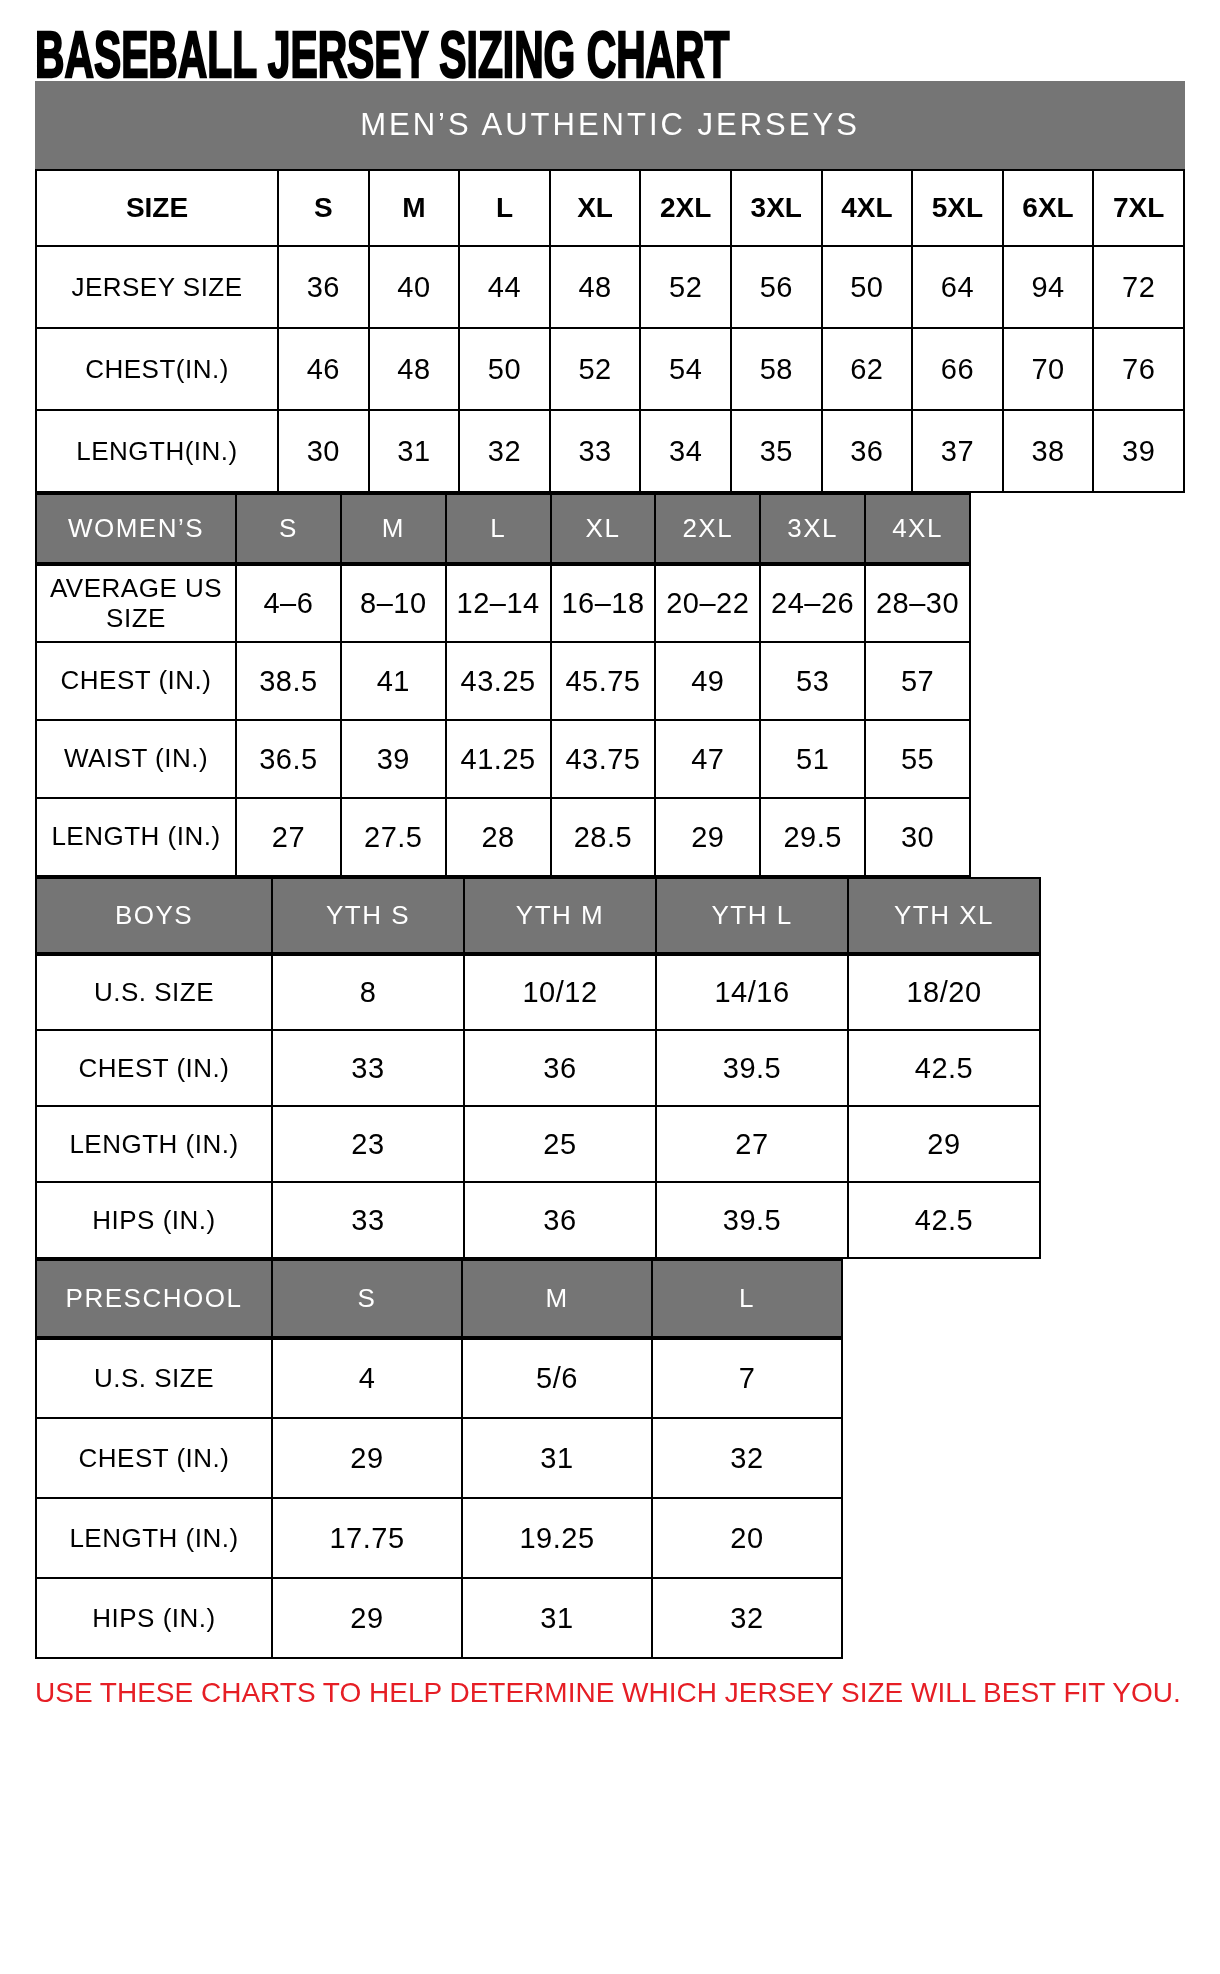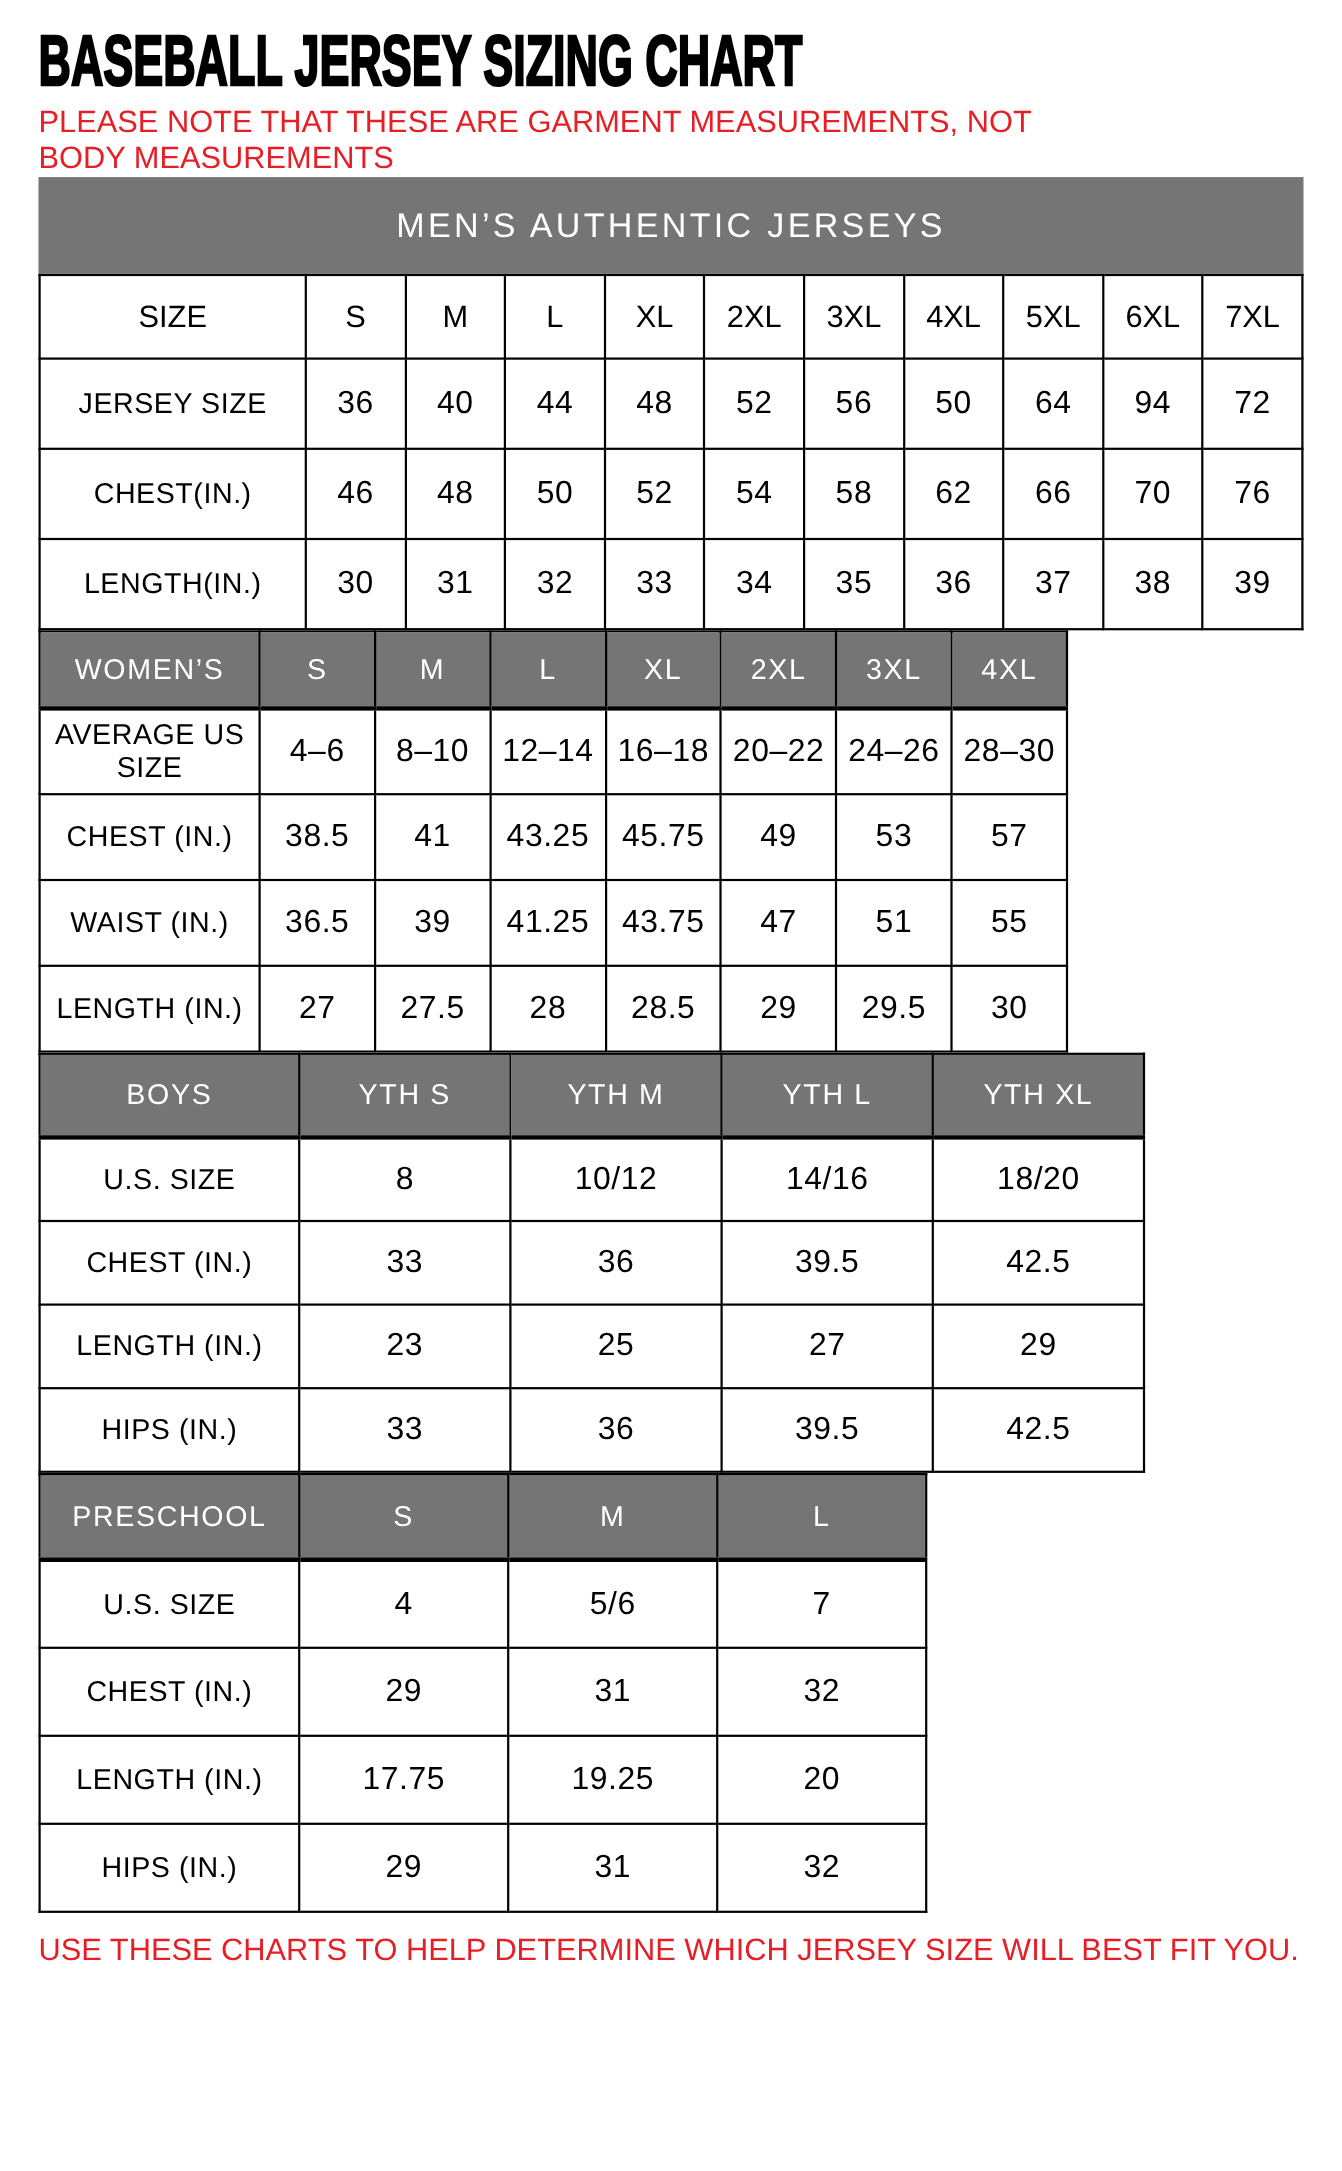--- a/index.html
+++ b/index.html
@@ -81,21 +81,21 @@
     font-weight: 400;
     font-size: 26px;
     letter-spacing: 1.5px;
     border-bottom-width: 4px;
   }
 
   
   .t-mens { width: 1150px; }
   .t-mens th {
     background: #fff; color: #000;
-    font-weight: 400; font-size: 28px;
+    font-weight: 700; font-size: 28px;
     height: 76px;
   }
   .t-mens td { height: 82px; margin-left: 20px; }
   .t-mens th:first-child, .t-mens td.lab { width: 242px; }
 
   
   .t-womens { width: 936px; }
   .t-womens th { height: 70px; }
   .t-womens td { height: 78px; }
   .t-womens th:first-child, .t-womens td.lab { width: 200px; }
@@ -121,21 +121,20 @@
     letter-spacing: 0px;
   }
 </style>
 </head>
 <body>
 
 <div class="page" style="--accent-red: #e61e25; --header-gray: #757575; --border-black: #000000;">
 
   <h1 class="main-title">BASEBALL JERSEY SIZING CHART</h1>
 
-  <p class="note">PLEASE NOTE THAT THESE ARE GARMENT MEASUREMENTS, NOT BODY MEASUREMENTS</p>
 
   <section class="tbl-section sec-mens">
     <div class="banner">MEN’S AUTHENTIC JERSEYS</div>
     <table class="sizes t-mens">
         <thead>
           <tr>
             <th>SIZE</th>
             <th>S</th>
             <th>M</th>
             <th>L</th>

